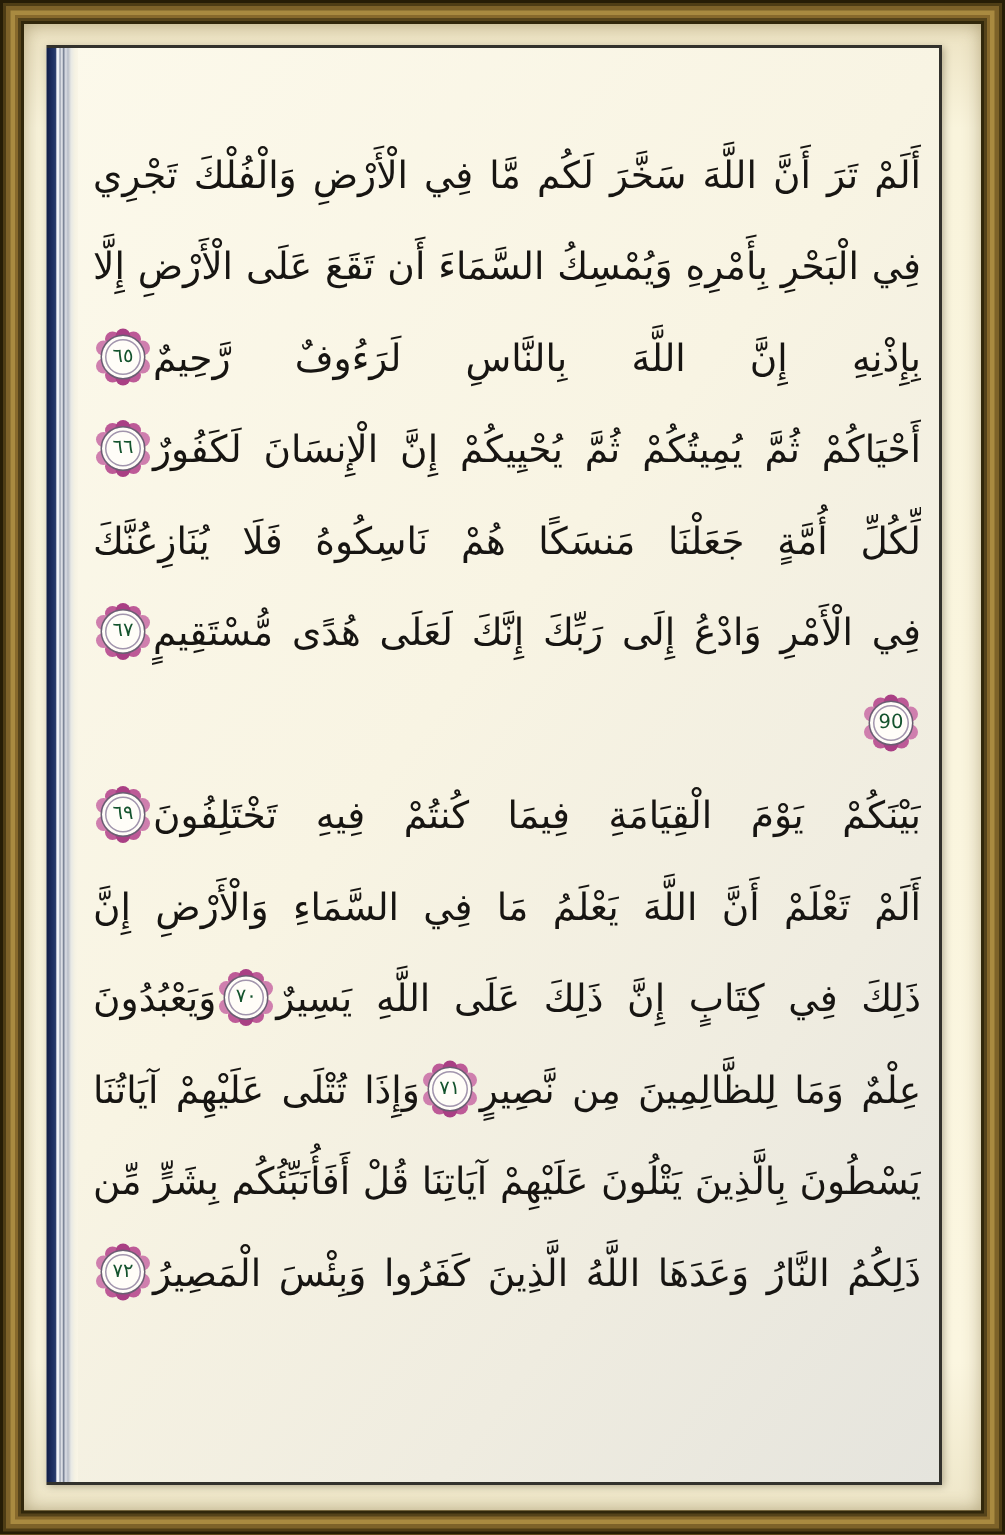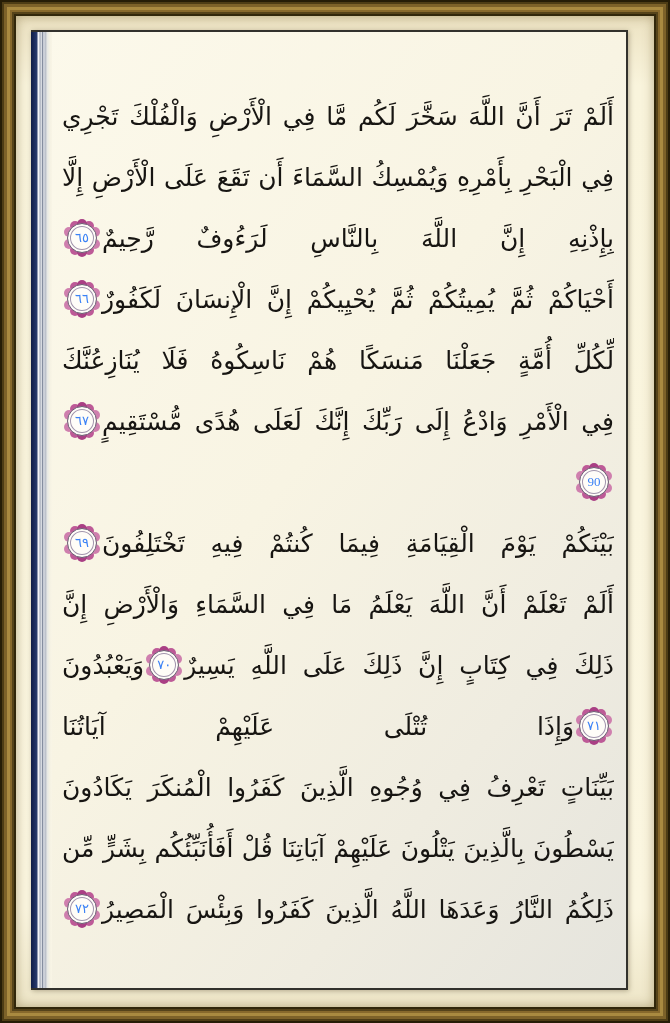--- a/index.html
+++ b/index.html
@@ -61,21 +61,21 @@
     vertical-align:middle; margin:0 5px; position:relative; top:-2px;
     box-shadow:
       inset 0 0 0 2px #fffdf8, inset 0 0 0 3px #a295ad,
       0 -14px 0 -10px #a93f84, 0 14px 0 -10px #a93f84,
       -13px -6px 0 -10px #cf7fae, 13px -6px 0 -10px #cf7fae,
       -13px 6px 0 -10px #cf7fae, 13px 6px 0 -10px #cf7fae,
       -7px -12px 0 -10px #bd5a97, 7px -12px 0 -10px #bd5a97,
       -7px 12px 0 -10px #bd5a97, 7px 12px 0 -10px #bd5a97;
   }
   .ayah-num{
-    font-size:13px; line-height:1; color:#3b82f6; transform:translateY(-1px);font-family:Liberation Serif, serif;
+    font-size:13px; line-height:1; color:#14532d; transform:translateY(-1px);
   }
 </style>
 </head>
 <body>
 
 <div class="scene">
   <div class="mat">
     <div class="page">
       <div class="spine"></div>
       <div class="text-area">
@@ -94,24 +94,23 @@
           <div class="line"><span class="ayah-marker">
               <span class="ayah-num">90</span>
             </span></div>
           <div class="line"><span class="txt">بَيْنَكُمْ يَوْمَ الْقِيَامَةِ فِيمَا كُنتُمْ فِيهِ تَخْتَلِفُونَ</span><span class="ayah-marker">
               <span class="ayah-num">٦٩</span>
             </span></div>
           <div class="line"><span class="txt">أَلَمْ تَعْلَمْ أَنَّ اللَّهَ يَعْلَمُ مَا فِي السَّمَاءِ وَالْأَرْضِ إِنَّ</span></div>
           <div class="line"><span class="txt">ذَلِكَ فِي كِتَابٍ إِنَّ ذَلِكَ عَلَى اللَّهِ يَسِيرٌ</span><span class="ayah-marker">
               <span class="ayah-num">٧٠</span>
             </span><span class="txt">وَيَعْبُدُونَ</span></div>
-          <div class="line"><span class="ayah-marker">
+          <div class="line"><span class="txt">عِلْمٌ وَمَا لِلظَّالِمِينَ مِن نَّصِيرٍ</span><span class="ayah-marker">
               <span class="ayah-num">٧١</span>
             </span><span class="txt">وَإِذَا تُتْلَى عَلَيْهِمْ آيَاتُنَا</span></div>
-          <div class="line"><span class="txt">بَيِّنَاتٍ تَعْرِفُ فِي وُجُوهِ الَّذِينَ كَفَرُوا الْمُنكَرَ يَكَادُونَ</span></div>
           <div class="line"><span class="txt">يَسْطُونَ بِالَّذِينَ يَتْلُونَ عَلَيْهِمْ آيَاتِنَا قُلْ أَفَأُنَبِّئُكُم بِشَرٍّ مِّن</span></div>
           <div class="line"><span class="txt">ذَلِكُمُ النَّارُ وَعَدَهَا اللَّهُ الَّذِينَ كَفَرُوا وَبِئْسَ الْمَصِيرُ</span><span class="ayah-marker">
               <span class="ayah-num">٧٢</span>
             </span></div>
         </div>
     </div>
   </div>
   <div class="frame-rings"></div>
 </div>
 

